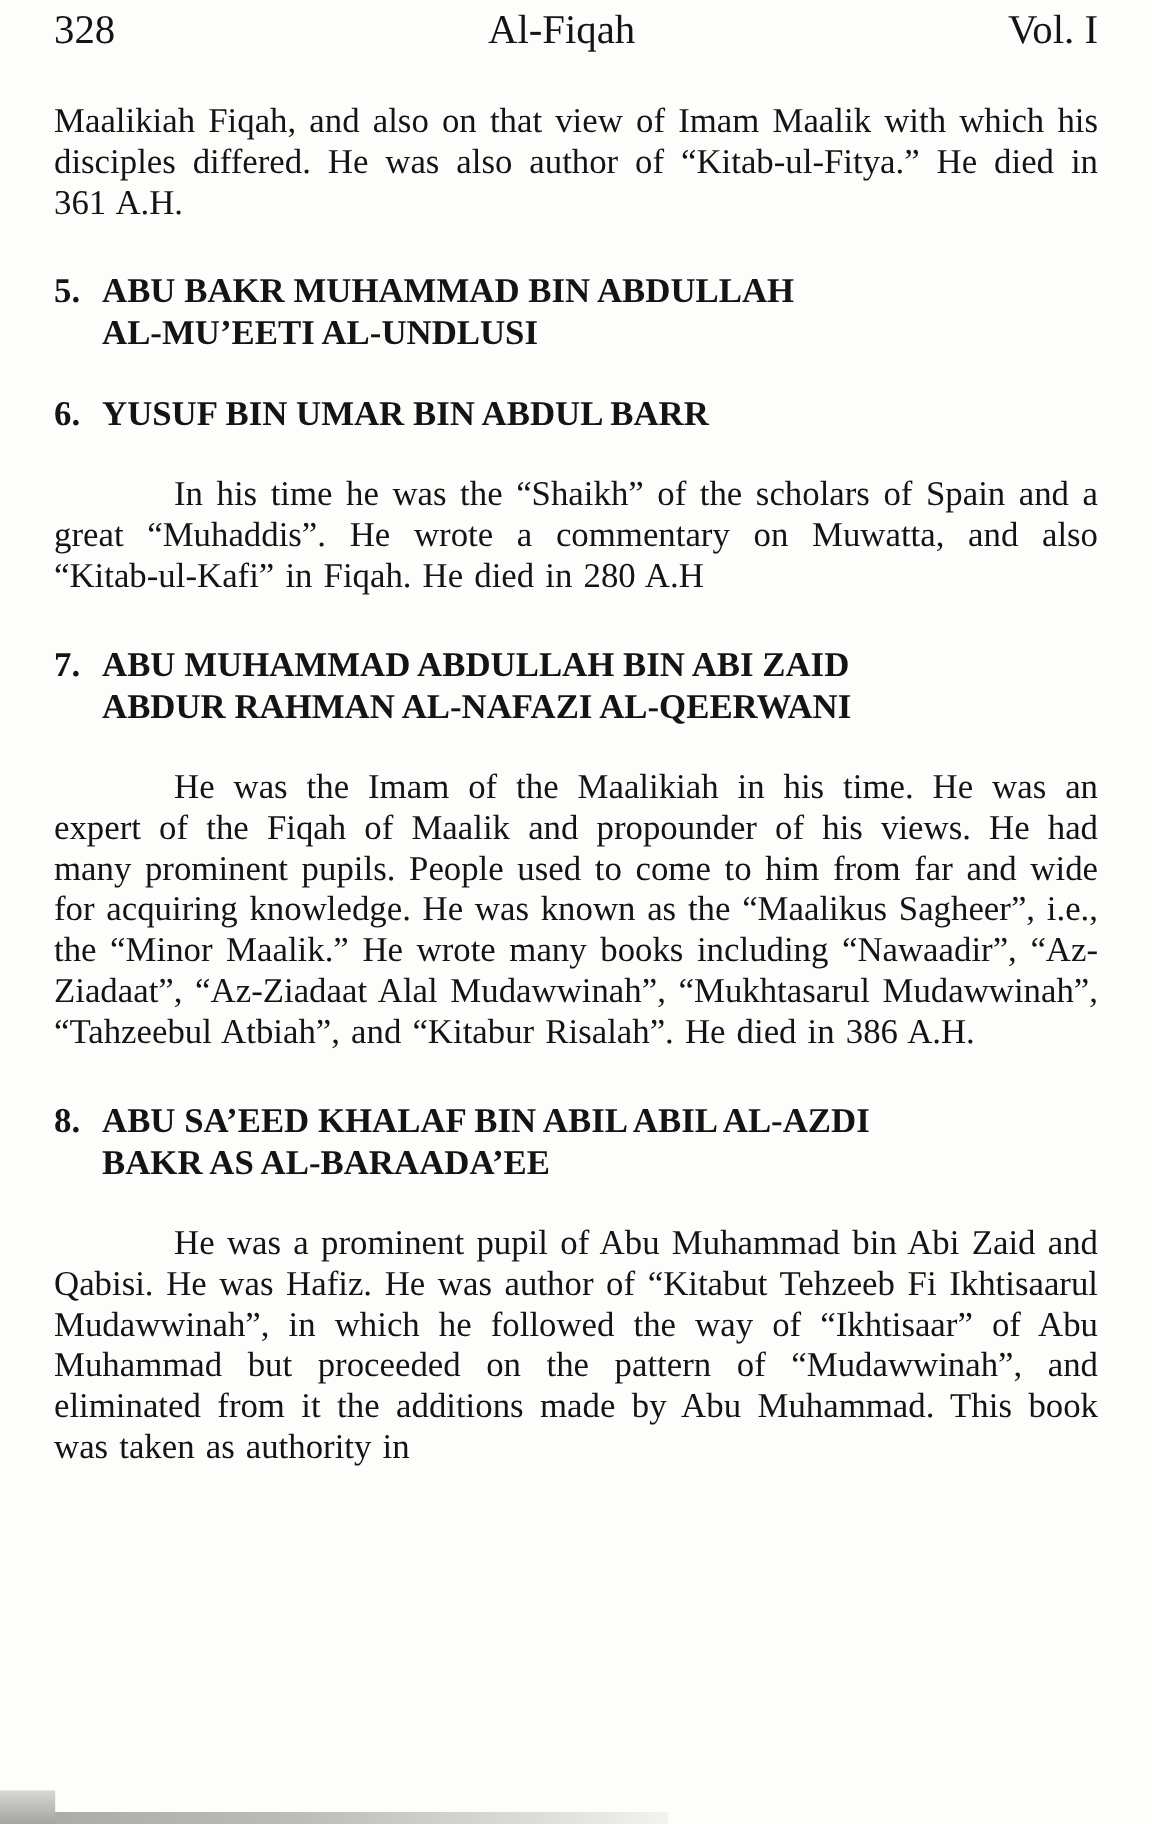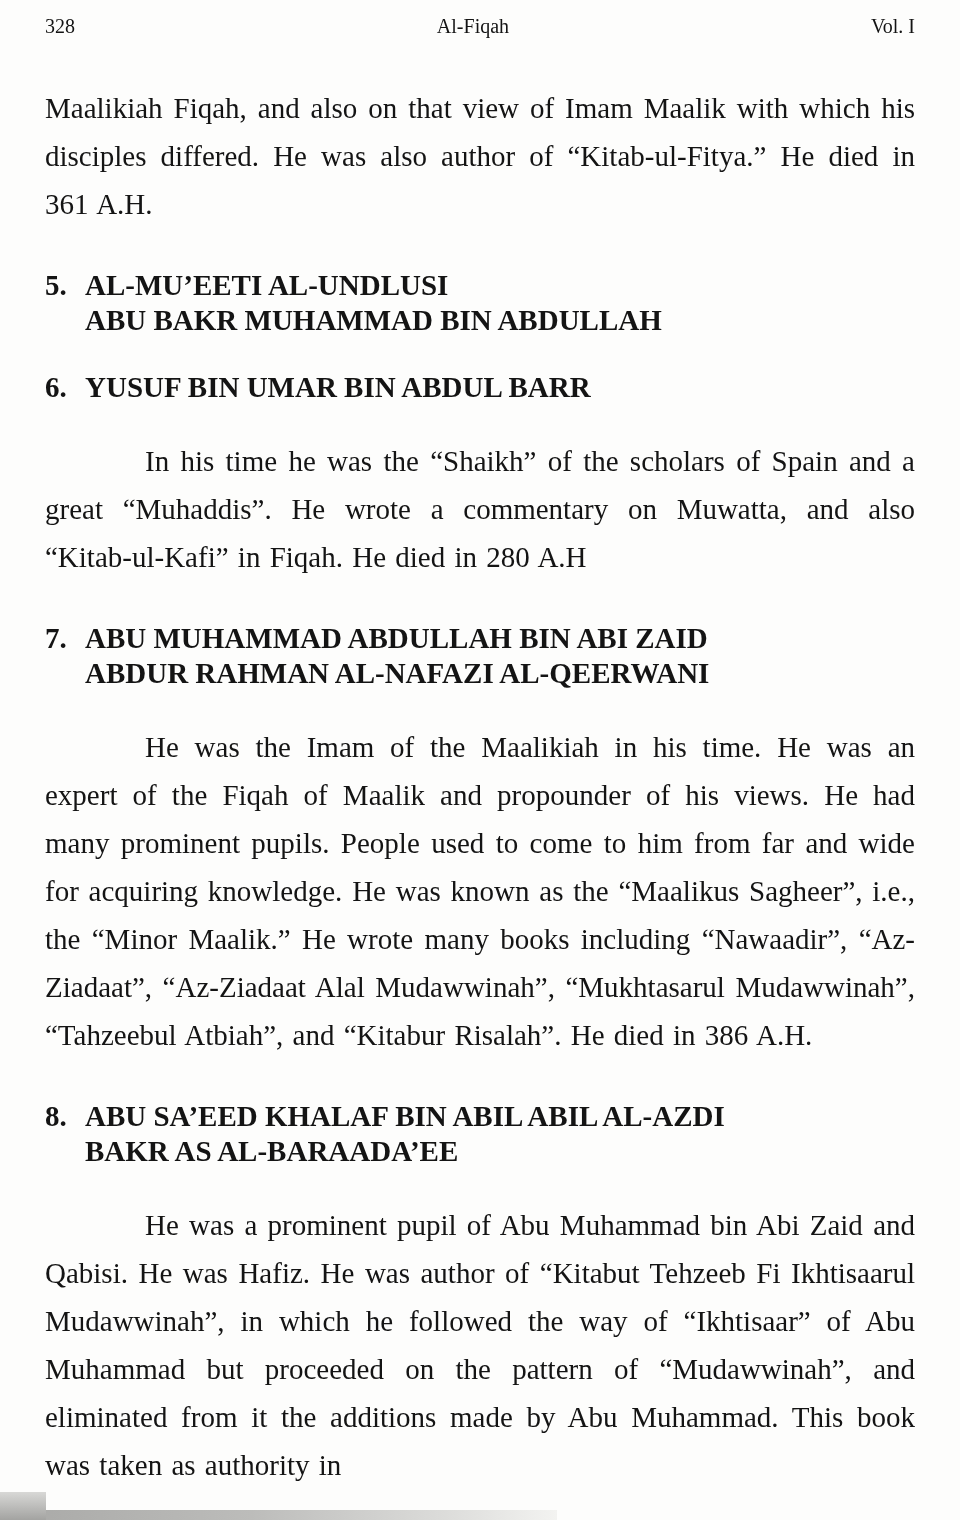--- a/index.html
+++ b/index.html
@@ -13,28 +13,28 @@
     position: relative;
     overflow: hidden;
   }
   .page {
     padding: 8px 45px 0 45px;
   }
   .page-header {
     display: flex;
     justify-content: space-between;
     align-items: center;
-    font-size: 20px;
+    font-size: 34px;
     line-height: 36px;
     margin-bottom: 40px;
   }
   .book-title { }
   .body-para {
     font-size: 29px;
-    line-height: 48px;
+    line-height: 34px;
     text-align: justify;
     text-indent: 100px;
     margin-bottom: 40px;
     word-spacing: 2px;
   }
   .no-indent { text-indent: 0; }
   .entry-heading {
     display: flex;
     font-weight: bold;
     font-size: 29px;
@@ -75,22 +75,22 @@
     <span class="book-title">Al-Fiqah</span>
     <span>Vol. I</span>
   </header>
 
   <p class="body-para no-indent">Maalikiah Fiqah, and also on that view of Imam Maalik with which his disciples differed. He was also author of “Kitab-ul-Fitya.” He died in 361 A.H.</p>
 
   <div class="entry">
     <div class="entry-heading">
       <span class="entry-number">5.</span>
       <span class="heading-lines">
+        <span class="hline">ABU BAKR MUHAMMAD BIN ABDULLAH</span>
         <span class="hline">AL-MU’EETI AL-UNDLUSI</span>
-        <span class="hline">ABU BAKR MUHAMMAD BIN ABDULLAH</span>
       </span>
     </div>
   </div>
 
   <div class="entry">
     <div class="entry-heading">
       <span class="entry-number">6.</span>
       <span class="heading-lines">
         <span class="hline">YUSUF BIN UMAR BIN ABDUL BARR</span>
         <span class="hline"></span>

